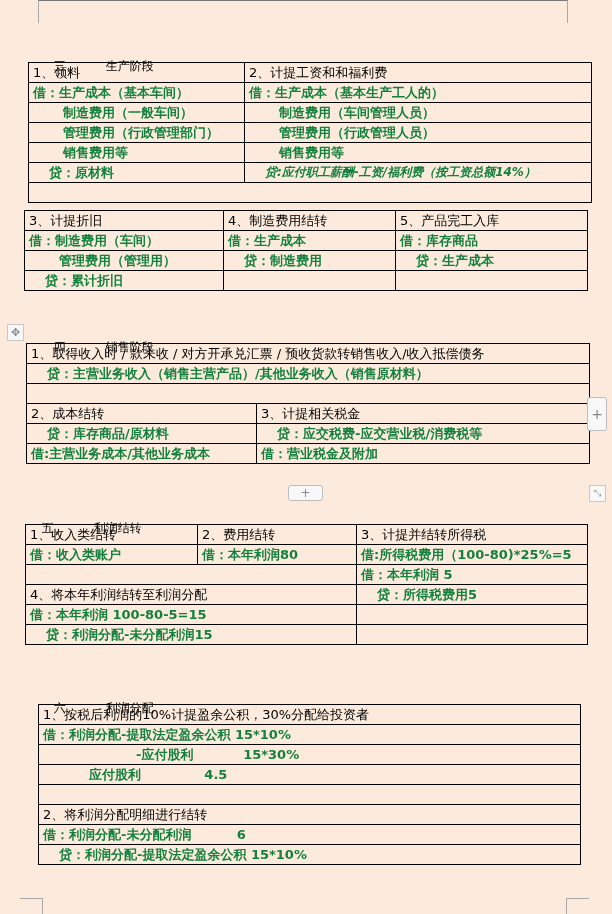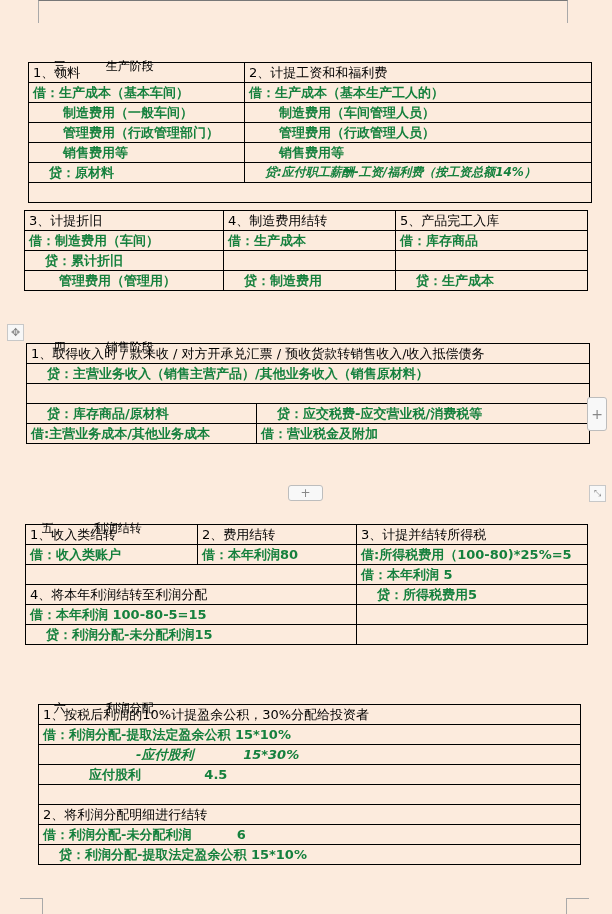--- a/index.html
+++ b/index.html
@@ -80,29 +80,29 @@
         <td class="hd">3、计提折旧</td>
         <td class="hd">4、制造费用结转</td>
         <td class="hd">5、产品完工入库</td>
       </tr>
   <tr>
         <td class="r">借：制造费用（车间）</td>
         <td class="r">借：生产成本</td>
         <td class="r">借：库存商品</td>
       </tr>
   <tr>
-        <td class="r i2">贷：累计折旧</td>
-        <td></td>
-        <td></td>
-      </tr>
-  <tr>
         <td class="r i1">管理费用（管理用）</td>
         <td class="r i2">贷：制造费用</td>
         <td class="r i2">贷：生产成本</td>
       </tr>
+  <tr>
+        <td class="r i2">贷：累计折旧</td>
+        <td></td>
+        <td></td>
+      </tr>
 </tbody>
   </table>
 
 <div class="move-handle">✥</div>
 <div class="heading" style="left:46px;top:325px;">
   <span class="num">四、</span><span>销售阶段</span>
 </div>
 <table class="t" style="left:26px;top:343px;width:563px;">
   <colgroup>
       <col style="width:230px">
@@ -112,20 +112,24 @@
       <tr>
         <td colspan="2" class="hd">1、取得收入时 / 款未收 / 对方开承兑汇票 / 预收货款转销售收入/收入抵偿债务</td>
       </tr>
   <tr>
         <td colspan="2" class="r i2">贷：主营业务收入（销售主营产品）/其他业务收入（销售原材料）</td>
       </tr>
   <tr>
         <td colspan="2"></td>
       </tr>
   <tr>
+        <td class="hd">2、成本结转</td>
+        <td class="hd">3、计提相关税金</td>
+      </tr>
+  <tr>
         <td class="r i2">贷：库存商品/原材料</td>
         <td class="r i2">贷：应交税费-应交营业税/消费税等</td>
       </tr>
   <tr>
         <td class="r">借:主营业务成本/其他业务成本</td>
         <td class="r">借：营业税金及附加</td>
       </tr>
 </tbody>
   </table>
 <div class="add-col">+</div>
@@ -179,21 +183,21 @@
       <col style="width:542px">
     </colgroup>
   <tbody>
       <tr>
         <td class="hd">1、按税后利润的10%计提盈余公积，30%分配给投资者</td>
       </tr>
   <tr>
         <td class="r">借：利润分配-提取法定盈余公积 15*10%</td>
       </tr>
   <tr>
-        <td class="r" style="padding-left:97px;white-space:pre;font-style:italic;">-应付股利           15*30%</td>
+        <td class="r" style="padding-left:97px;white-space:pre;">-应付股利           15*30%</td>
       </tr>
   <tr>
         <td class="r i3" style="white-space:pre;">应付股利              4.5</td>
       </tr>
   <tr>
         <td></td>
       </tr>
   <tr>
         <td class="hd">2、将利润分配明细进行结转</td>
       </tr>

